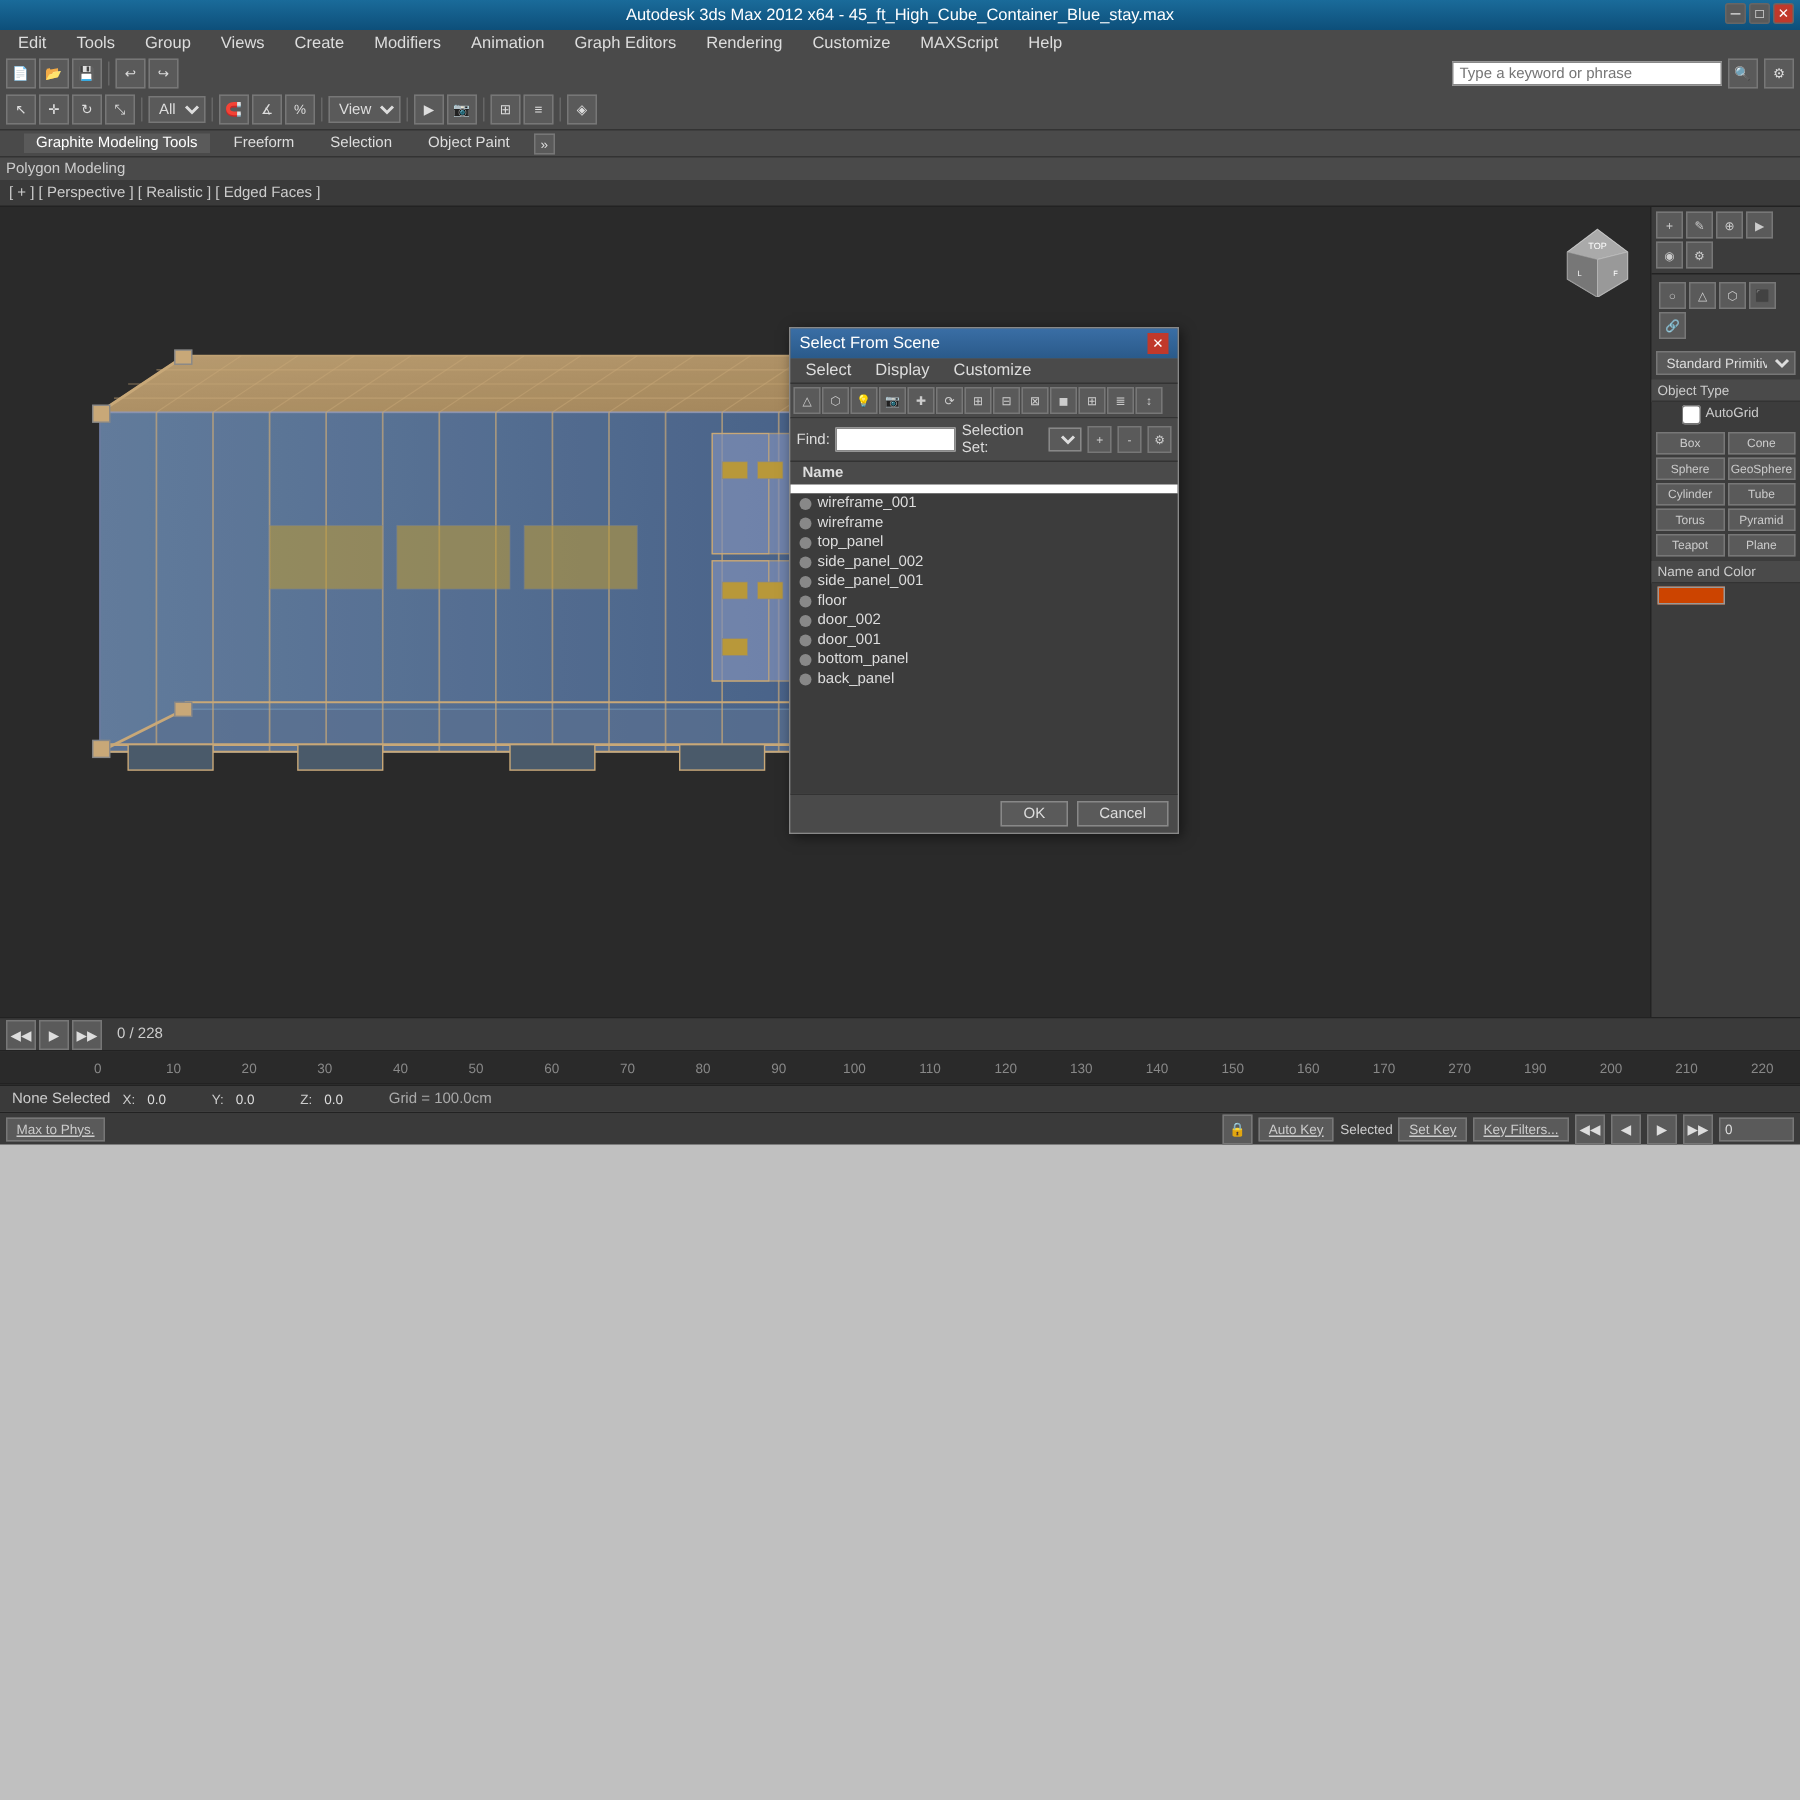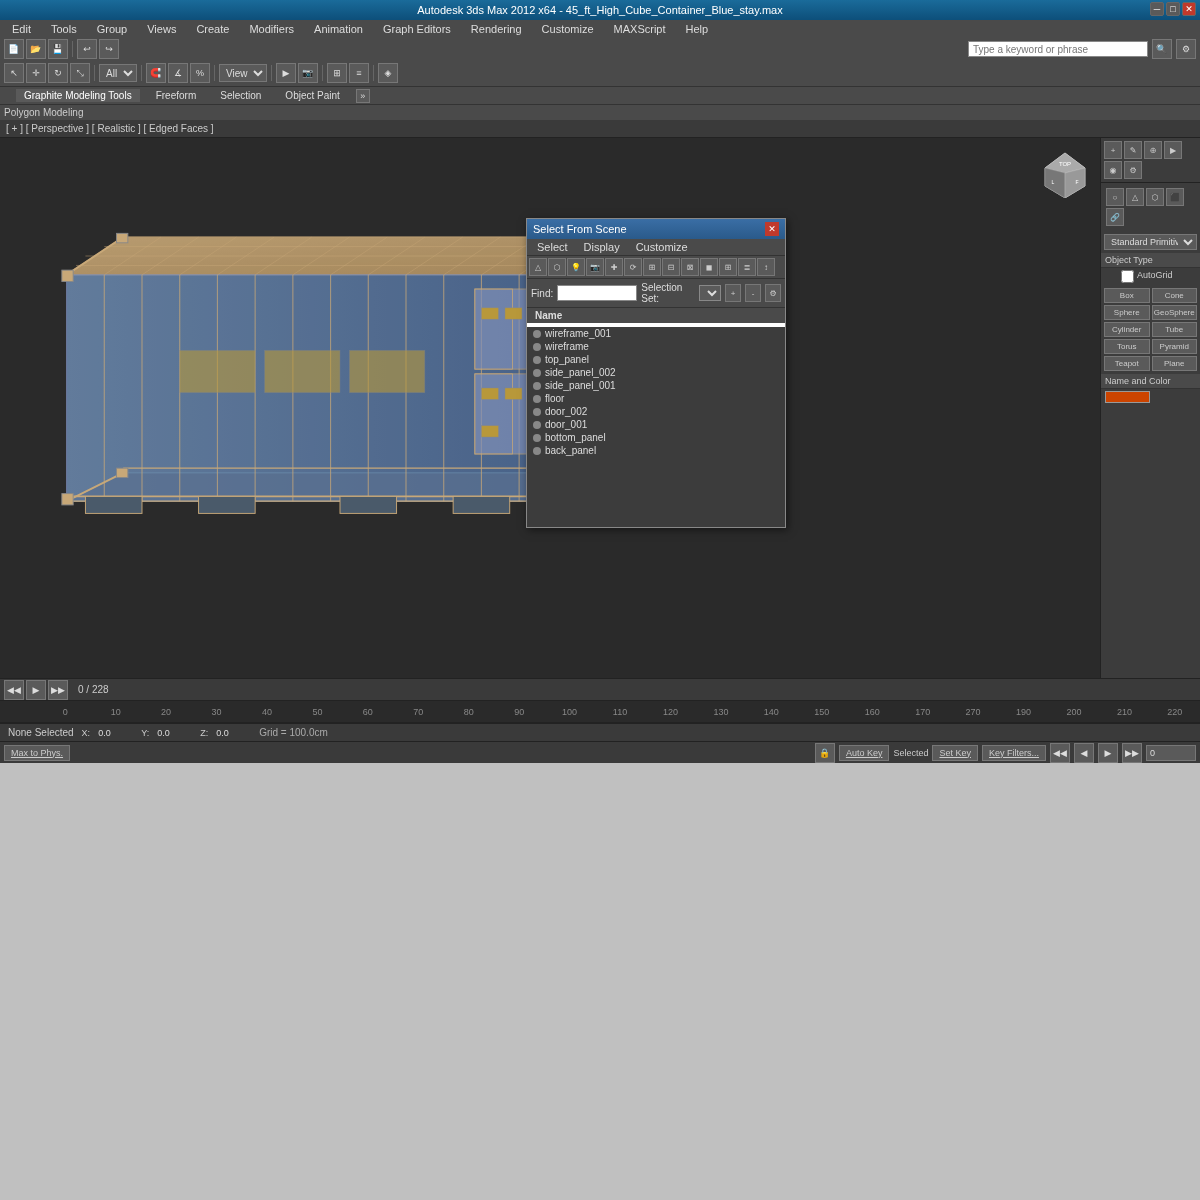--- a/index.html
+++ b/index.html
@@ -167,21 +167,21 @@
       width: 80px; height: 16px; background: #fff; border: 1px solid #888;
       font-size: 10px; padding: 0 3px;
     }
     .dialog-sel-label { color: #ddd; font-size: 10px; }
     .dialog-sel-dropdown {
       flex: 1; height: 16px; background: #5a5a5a; border: 1px solid #888;
       color: #ddd; font-size: 9px;
     }
     #dialog-list-header {
       background: #4a4a4a; color: #ddd; font-size: 10px; font-weight: bold;
-      padding: 2px 8px; border-bottom: 4px solid #ffffff;
+      padding: 2px 8px; border-bottom: 6px solid #ffffff;
     }
     #dialog-list {
       background: #3c3c3c; height: 200px; overflow-y: auto;
     }
     .dialog-list-item {
       display: flex; align-items: center; padding: 1px 6px; color: #ddd; font-size: 10px;
       cursor: pointer; gap: 4px;
     }
     .list-dot {
       width: 8px; height: 8px; border-radius: 50%; background: #888; flex-shrink: 0;
@@ -522,20 +522,24 @@
           </div>
           <div class="dialog-list-item">
             <div class="list-dot"></div>
             <span>bottom_panel</span>
           </div>
           <div class="dialog-list-item">
             <div class="list-dot"></div>
             <span>back_panel</span>
           </div>
         </div>
+      <div id="dialog-buttons">
+        <button class="dialog-btn">OK</button>
+        <button class="dialog-btn">Cancel</button>
+      </div>
     </div>
 
   </div>
 
   <div id="right-panel">
     <div class="rp-icons-row">
       <div class="rp-icon">+</div>
       <div class="rp-icon">✎</div>
       <div class="rp-icon">⊕</div>
       <div class="rp-icon">▶</div>

